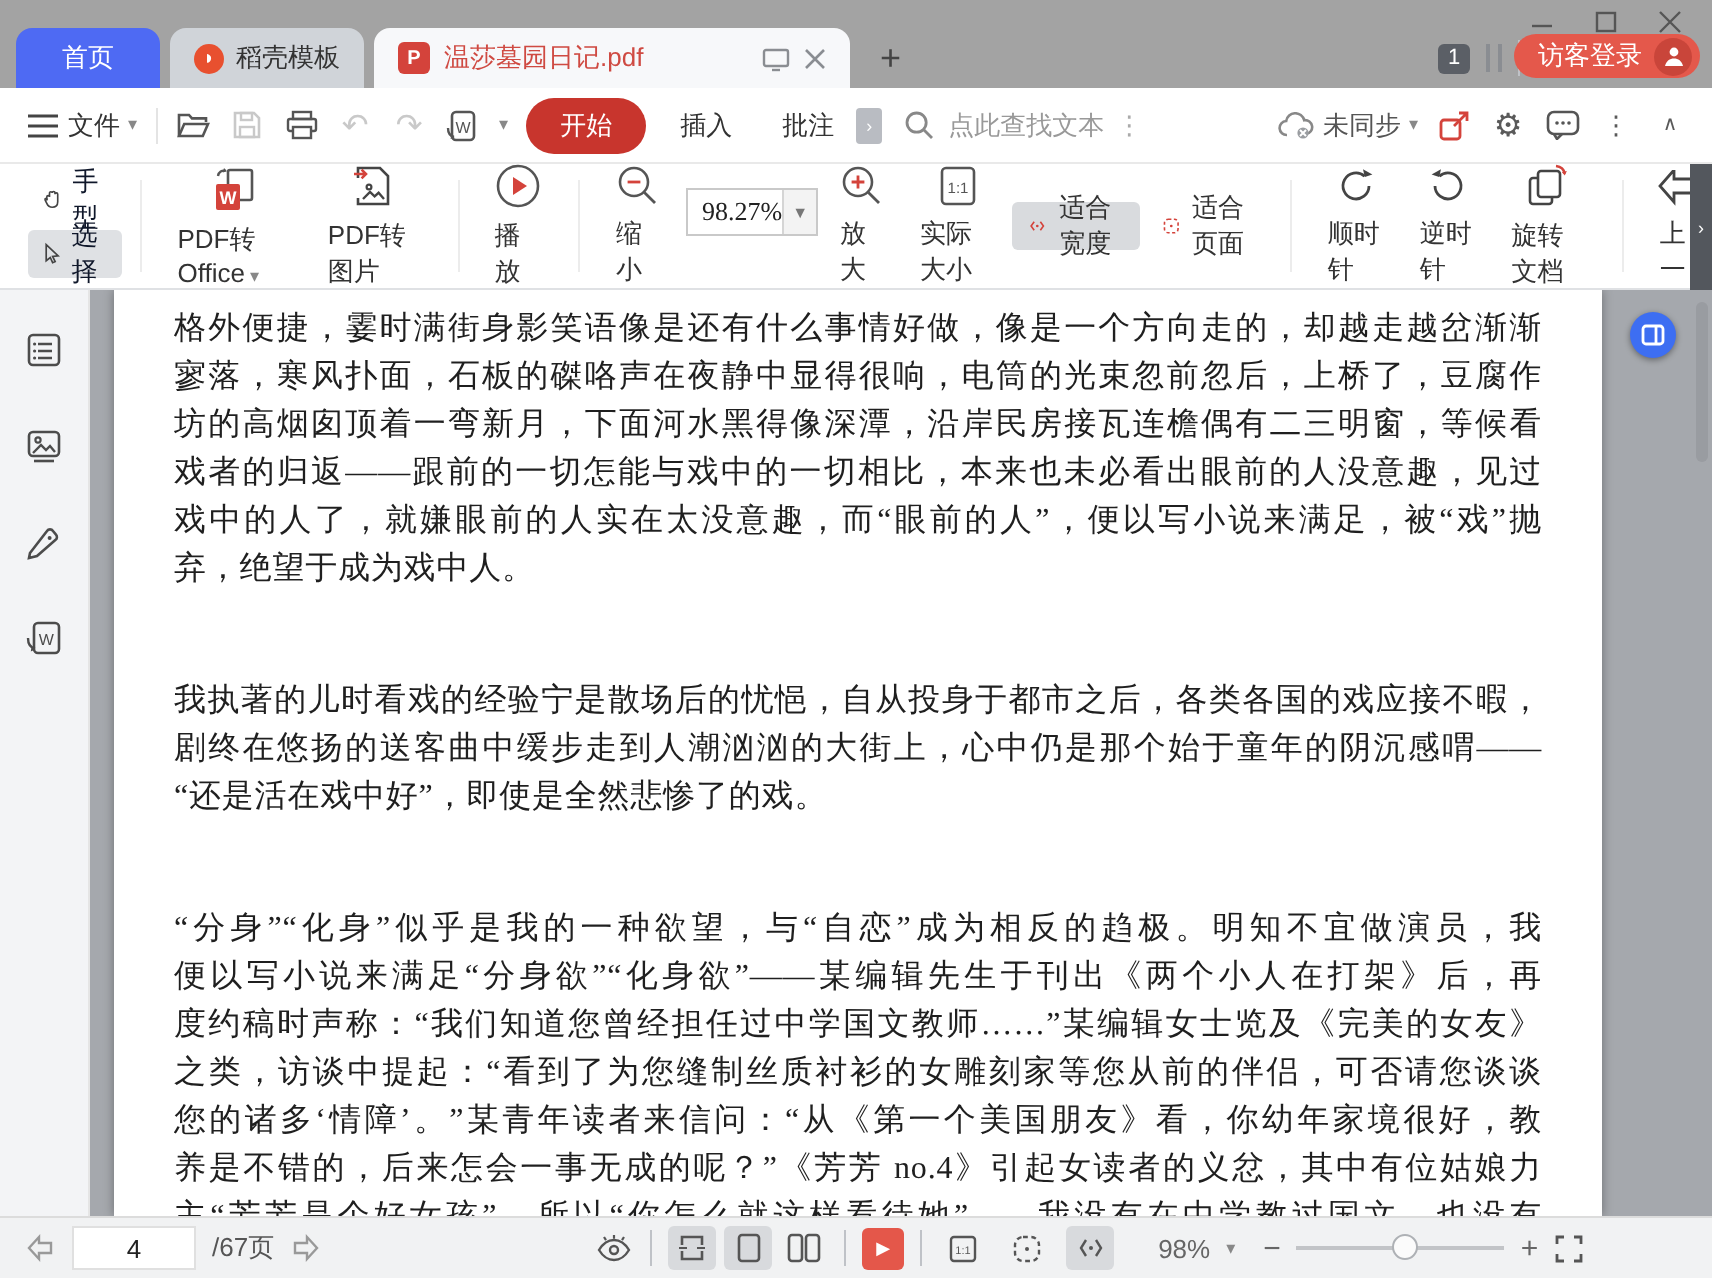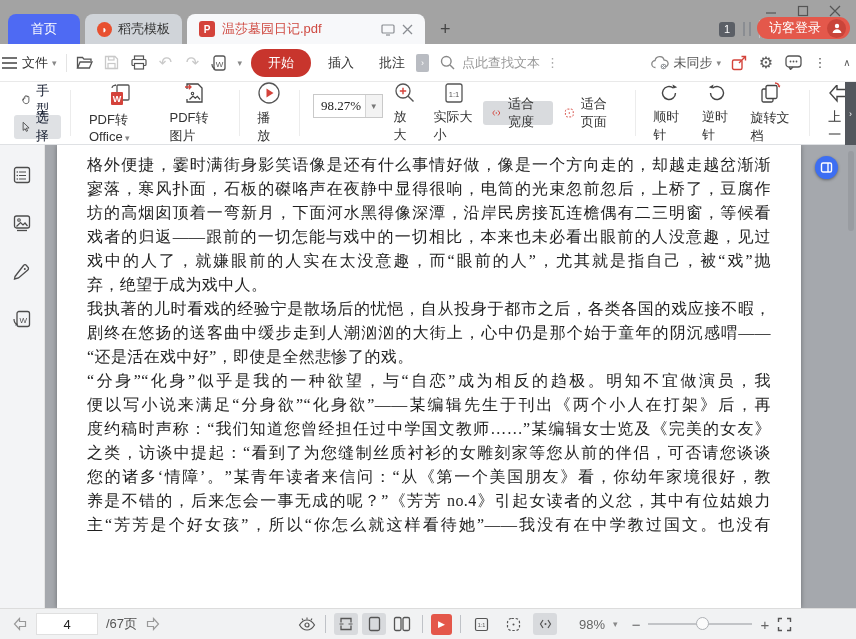--- a/index.html
+++ b/index.html
@@ -21,21 +21,21 @@
   .tab-doc .title { flex:1; white-space:nowrap; overflow:hidden; }
   .newtab { height:30px; display:flex; align-items:center; padding:0 10px; color:#444; font-size:18px; }
   .tab-right { position:absolute; right:96px; bottom:6px; display:flex; align-items:center; gap:8px; }
   .badge1 { width:16px; height:15px; background:#5b5f66; border-radius:3px; color:#fff; font-size:11px; display:flex; align-items:center; justify-content:center; }
   .bars { width:8px; height:14px; border-left:2px solid #8a8d92; border-right:2px solid #8a8d92; }
   .vsep { width:1px; height:18px; background:#bfc2c7; }
   .login { position:absolute; right:6px; bottom:5px; height:22px; background:#e4584b; border-radius:13px; color:#fff; display:flex; align-items:center; gap:6px; padding:0 4px 0 12px; }
   .avatar { width:19px; height:19px; border-radius:50%; background:#c9453a; display:flex; align-items:center; justify-content:center; }
 
   
-  .menubar { height:38px; background:#fff; border-bottom:1px solid #e9e9e9; display:flex; align-items:center; padding:0 0; gap:9px; flex:none; }
+  .menubar { height:38px; background:#fff; border-bottom:1px solid #e9e9e9; display:flex; align-items:center; padding:0 12px; gap:9px; flex:none; }
   .mitem { display:flex; align-items:center; gap:4px; color:#333; }
   .icon16 { width:18px; height:18px; display:flex; align-items:center; justify-content:center; }
   .disabled { color:#c9c9c9; }
   .mdiv { width:1px; height:18px; background:#e4e4e4; }
   .pill-start { background:#c8352d; color:#fff; border-radius:14px; padding:5px 17px; font-size:13px; }
   .menu-label { padding:0 8px; }
   .cmt-exp { width:13px; height:18px; background:#b9bcc2; color:#fff; font-size:9px; display:flex; align-items:center; justify-content:center; border-radius:2px; }
   .searchbox { display:flex; align-items:center; gap:6px; color:#999; }
   .spacer { flex:1; }
   .gray-ic { color:#5a5a5a; }
@@ -59,21 +59,21 @@
   .darkstrip { position:absolute; right:0; top:0; width:11px; height:63px; background:#53575d; color:#fff; display:flex; align-items:center; justify-content:center; font-size:9px; }
 
   
   .main { flex:1; display:flex; min-height:0; }
   .sidebar { width:45px; background:#f3f4f6; border-right:1px solid #e5e5e5; display:flex; flex-direction:column; align-items:center; padding-top:20px; gap:28px; flex:none; }
   .sideic { width:20px; height:20px; color:#4c4c4c; }
   .docarea { flex:1; background:#a5a8ad; position:relative; overflow:hidden; }
   .page { position:absolute; left:12px; top:0; width:744px; height:100%; background:#fff; box-shadow:0 0 5px rgba(0,0,0,.35); }
   .pagetext { padding:8px 30px 0 30px; font-family:"Liberation Serif","DejaVu Serif",serif; font-size:16px; color:#1f1f1f; }
   .para { margin:0; }
-  .para + .para { }
+  .para + .para { margin-top:42px; }
   .tline { height:24px; line-height:24px; white-space:nowrap; text-align:justify; text-align-last:justify; letter-spacing:.4px; overflow:hidden; }
   .tline.nojust { text-align-last:left; }
   .floatbtn { position:absolute; right:18px; top:11px; width:23px; height:23px; border-radius:50%; background:#3d6ef2; box-shadow:0 1px 3px rgba(0,0,0,.4); display:flex; align-items:center; justify-content:center; }
   .scrollthumb { position:absolute; right:2px; top:6px; width:6px; height:80px; border-radius:3px; background:#8f9297; opacity:.55; }
 
   
   .statusbar { height:31px; background:#f1f2f3; border-top:1px solid #dcdcdc; display:flex; align-items:center; padding:0 12px; gap:8px; flex:none; color:#555; }
   .pageinput { width:62px; height:22px; background:#fff; border:1px solid #e0e0e0; text-align:center; line-height:22px; color:#222; }
   .sgap { width:120px; }
   .layouts { display:flex; align-items:center; gap:4px; }
@@ -279,20 +279,30 @@
     <div class="bigbtn">
       <span class="ic">
         <svg width="24" height="24" viewBox="0 0 24 24">
             <circle cx="12" cy="12" r="10" fill="none" stroke="#555" stroke-width="1.3"></circle>
             <path d="M9.5 7.5l7 4.5-7 4.5z" fill="#d4433b"></path>
           </svg>
       </span>
       <span>播放</span>
     </div>
     <span class="tdiv"></span>
+    <div class="bigbtn">
+      <span class="ic">
+        <svg width="22" height="22" viewBox="0 0 22 22">
+            <circle cx="9" cy="9" r="7" fill="none" stroke="#555" stroke-width="1.3"></circle>
+            <line x1="5.8" y1="9" x2="12.2" y2="9" stroke="#d4433b" stroke-width="1.4"></line>
+            <line x1="14.2" y1="14.2" x2="19.5" y2="19.5" stroke="#555" stroke-width="1.4"></line>
+          </svg>
+      </span>
+      <span>缩小</span>
+    </div>
     <div class="combo">
       <span class="val">98.27%</span>
       <span class="dd">▼</span>
     </div>
     <div class="bigbtn">
       <span class="ic">
         <svg width="22" height="22" viewBox="0 0 22 22">
             <circle cx="9" cy="9" r="7" fill="none" stroke="#555" stroke-width="1.3"></circle>
             <path d="M5.8 9h6.4M9 5.8v6.4" stroke="#d4433b" stroke-width="1.4"></path>
             <line x1="14.2" y1="14.2" x2="19.5" y2="19.5" stroke="#555" stroke-width="1.4"></line>
@@ -402,21 +412,21 @@
       </span>
     </div>
     <div class="docarea">
       <div class="page">
         <div class="pagetext">
             <div class="para">
               <div class="tline">格外便捷，霎时满街身影笑语像是还有什么事情好做，像是一个方向走的，却越走越岔渐渐</div>
               <div class="tline">寥落，寒风扑面，石板的磔咯声在夜静中显得很响，电筒的光束忽前忽后，上桥了，豆腐作</div>
               <div class="tline">坊的高烟囱顶着一弯新月，下面河水黑得像深潭，沿岸民房接瓦连檐偶有二三明窗，等候看</div>
               <div class="tline">戏者的归返——跟前的一切怎能与戏中的一切相比，本来也未必看出眼前的人没意趣，见过</div>
-              <div class="tline">戏中的人了，就嫌眼前的人实在太没意趣，而“眼前的人”，尤其就是指自己，被“戏”抛</div>
+              <div class="tline">戏中的人了，就嫌眼前的人实在太没意趣，而“眼前的人”，便以写小说来满足，被“戏”抛</div>
               <div class="tline nojust">弃，绝望于成为戏中人。</div>
             </div>
             <div class="para">
               <div class="tline">我执著的儿时看戏的经验宁是散场后的忧悒，自从投身于都市之后，各类各国的戏应接不暇，</div>
               <div class="tline">剧终在悠扬的送客曲中缓步走到人潮汹汹的大街上，心中仍是那个始于童年的阴沉感喟——</div>
               <div class="tline nojust">“还是活在戏中好”，即使是全然悲惨了的戏。</div>
             </div>
             <div class="para">
               <div class="tline">“分身”“化身”似乎是我的一种欲望，与“自恋”成为相反的趋极。明知不宜做演员，我</div>
               <div class="tline">便以写小说来满足“分身欲”“化身欲”——某编辑先生于刊出《两个小人在打架》后，再</div>

